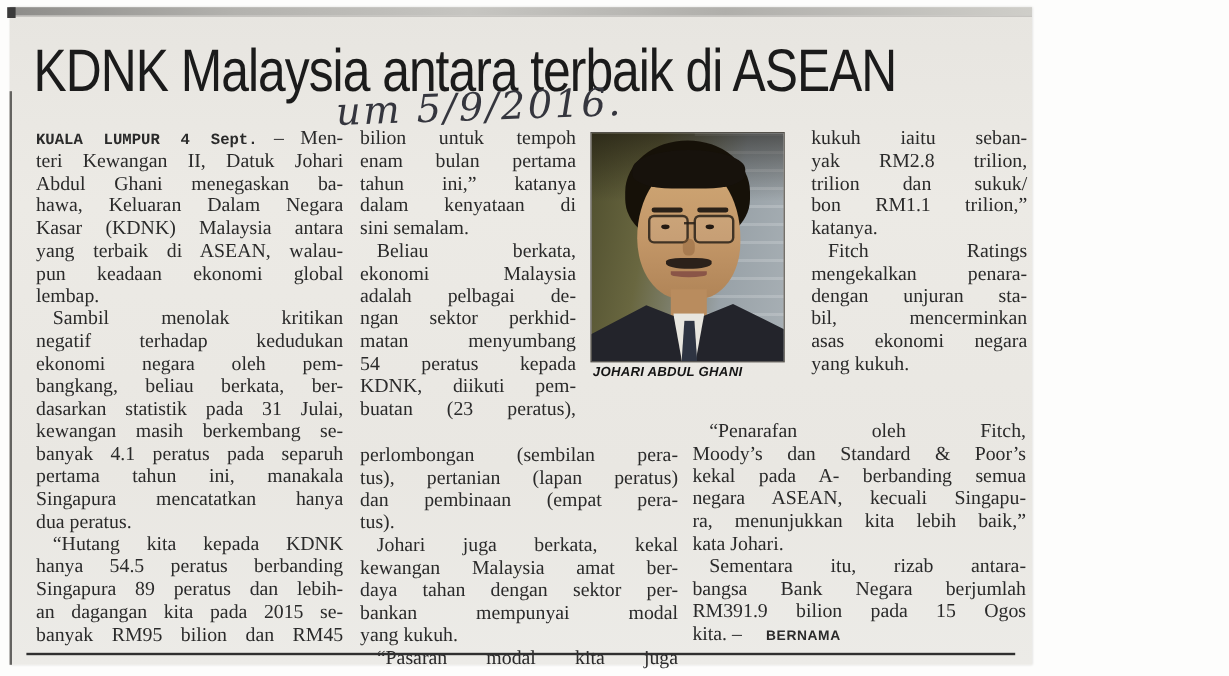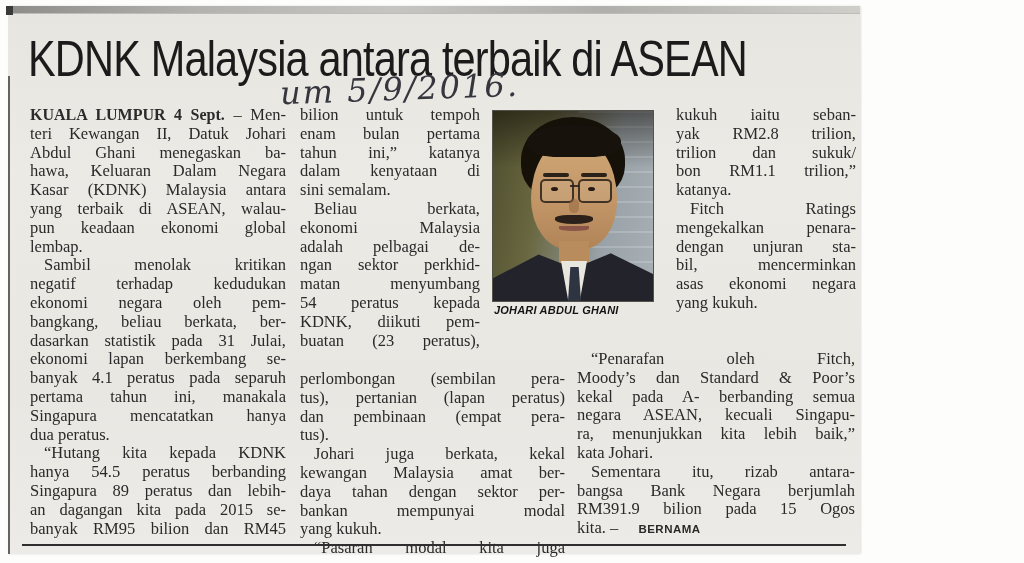--- a/index.html
+++ b/index.html
@@ -31,21 +31,21 @@
   .handwriting{position:absolute;left:272px;top:64px;font-family:"DejaVu Serif",serif;
                font-style:italic;font-size:32px;color:#35363e;letter-spacing:2px;
                transform:rotate(-2deg);}
 
   
   .col{position:absolute;color:#2a2a2a;}
   .tline{height:18.8px;line-height:18.8px;font-size:16.5px;text-align:justify;text-align-last:justify;
          white-space:normal;}
   .tline.end{text-align-last:left;}
   .tline.ind{text-indent:14px;}
-  .b{font-family:Liberation Serif, serif;font-weight:700;font-size:16px;}
+  .b{font-family:Liberation Mono, monospace;font-weight:700;font-size:13px;}
   .sc{font-family:"Liberation Sans",sans-serif;font-weight:700;font-size:11.5px;letter-spacing:.5px;margin-left:16px;}
 
   
   .photo{position:absolute;left:484px;top:104px;width:160px;height:190px;overflow:hidden;
          border:1px solid #55524c;
          background:linear-gradient(100deg,#4f4e2e 0%,#696740 30%,#7d7f6c 48%,#99a2a8 68%,#a8b0b5 100%);}
   .photo .stripes{position:absolute;right:0;top:0;width:46%;height:100%;opacity:.35;
          background:repeating-linear-gradient(180deg,rgba(255,255,255,.5) 0 2px,transparent 2px 15px);}
   .photo .vig{position:absolute;left:0;top:0;width:100%;height:30%;
          background:linear-gradient(180deg,rgba(18,14,8,.55),transparent);}
@@ -103,21 +103,21 @@
         <div class="tline">hawa, Keluaran Dalam Negara</div>
         <div class="tline">Kasar (KDNK) Malaysia antara</div>
         <div class="tline">yang terbaik di ASEAN, walau-</div>
         <div class="tline">pun keadaan ekonomi global</div>
         <div class="tline end">lembap.</div>
         <div class="tline ind">Sambil menolak kritikan</div>
         <div class="tline">negatif terhadap kedudukan</div>
         <div class="tline">ekonomi negara oleh pem-</div>
         <div class="tline">bangkang, beliau berkata, ber-</div>
         <div class="tline">dasarkan statistik pada 31 Julai,</div>
-        <div class="tline">ekonomi lapan berkembang se-</div>
+        <div class="tline">kewangan masih berkembang se-</div>
         <div class="tline">banyak 4.1 peratus pada separuh</div>
         <div class="tline">pertama tahun ini, manakala</div>
         <div class="tline">Singapura mencatatkan hanya</div>
         <div class="tline end">dua peratus.</div>
         <div class="tline ind">“Hutang kita kepada KDNK</div>
         <div class="tline">hanya 54.5 peratus berbanding</div>
         <div class="tline">Singapura 89 peratus dan lebih-</div>
         <div class="tline">an dagangan kita pada 2015 se-</div>
         <div class="tline">banyak RM95 bilion dan RM45</div>
       </div>

